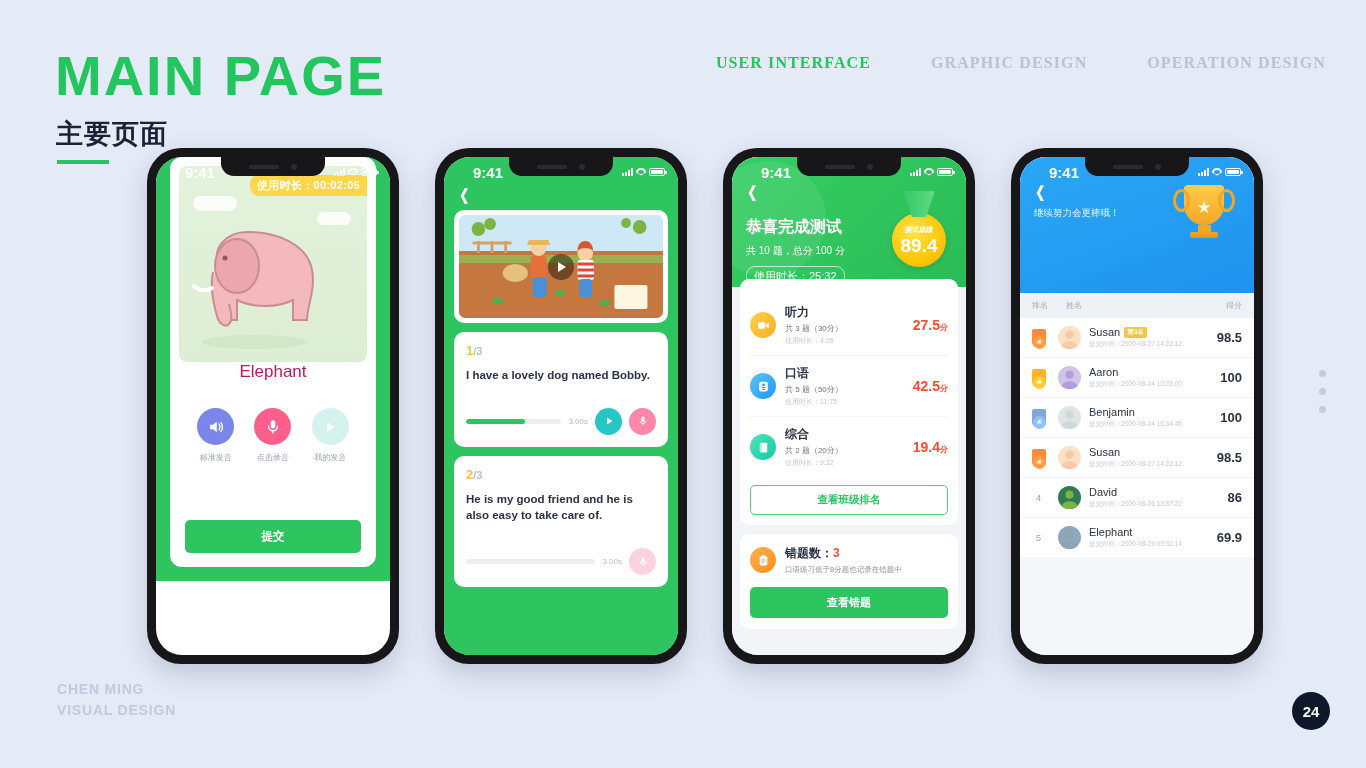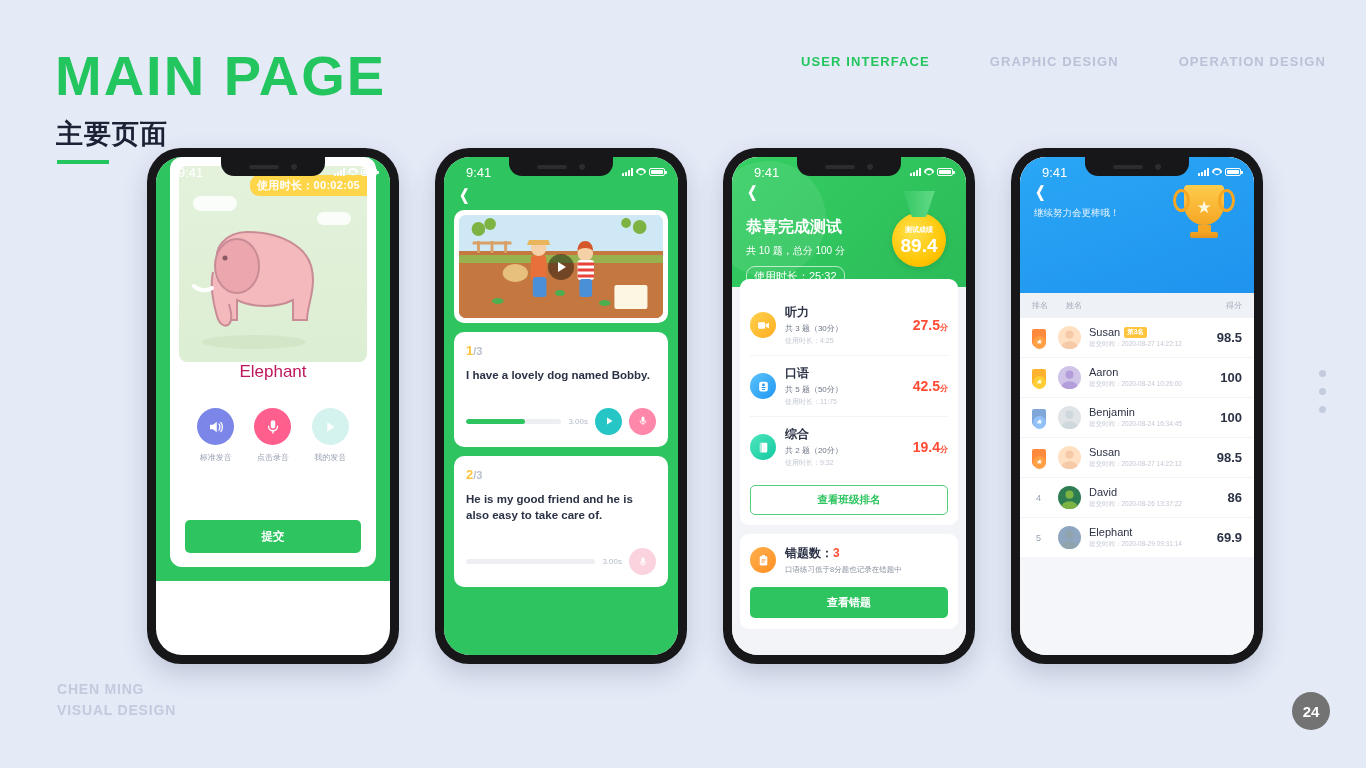--- a/index.html
+++ b/index.html
@@ -21,34 +21,35 @@
     font-size: 27px; font-weight: bold; color: #1c2236;
     letter-spacing: 1px;
   }
   .title-rule {
     position: absolute; left: 57px; top: 160px;
     width: 52px; height: 4px; background: #22c55e;
   }
 
   .topnav { position: absolute; top: 54px; right: 40px; display: flex; gap: 60px; }
   .topnav .nav-item {
-    font-size: 13px; font-weight: bold; letter-spacing: 1.1px;
+    font-size: 16px; font-weight: bold; letter-spacing: 1.1px;
     color: #b9c2d6;
+    font-family: Liberation Serif, serif;
   }
   .topnav .nav-item.active { color: #22c55e; }
 
   .footer-credit {
     position: absolute; left: 57px; bottom: 46px;
     font-size: 14px; font-weight: bold; line-height: 1.55;
     color: #c2cade; letter-spacing: 0.8px;
   }
   .page-badge {
     position: absolute; right: 36px; bottom: 38px;
     width: 38px; height: 38px; border-radius: 50%;
-    background: #737373; color: #fff;
+    background: #0f172a; color: #fff;
     display: flex; align-items: center; justify-content: center;
     font-size: 15px; font-weight: bold;
   }
   .dots { position: absolute; right: 40px; top: 370px; display: flex; flex-direction: column; gap: 11px; }
   .dots i { width: 7px; height: 7px; border-radius: 50%; background: #c3cbdf; display: block; }
 
   
   .phone {
     position: absolute; top: 148px;
     width: 252px; height: 516px;
@@ -62,23 +63,23 @@
   .notch {
     position: absolute; left: 50%; transform: translateX(-50%); top: 0;
     width: 104px; height: 19px; background: #17171a;
     border-radius: 0 0 13px 13px; z-index: 40;
     display: flex; align-items: center; justify-content: center; gap: 12px;
   }
   .notch .spk { width: 30px; height: 4px; border-radius: 3px; background: #2b2b30; }
   .notch .cam { width: 6px; height: 6px; border-radius: 50%; background: #2b2b30; }
 
   .statusbar {
-    position: absolute; top: 0; left: 9px; right: 0; height: 26px; z-index: 30;
+    position: absolute; top: 0; left: 16px; right: 0; height: 26px; z-index: 30;
     display: flex; align-items: center; justify-content: space-between;
-    padding: 4px 13px 0; font-size: 13px; font-weight: normal; color: #fff;
+    padding: 4px 13px 0; font-size: 15px; font-weight: bold; color: #fff;
   }
   .statusbar .right { display: flex; align-items: center; gap: 3px; }
   .bars { display: flex; align-items: flex-end; gap: 1px; height: 8px; }
   .bars i { width: 2px; background: #fff; display: block; border-radius: .5px; }
   .bars i:nth-child(1){height:3px}.bars i:nth-child(2){height:4.5px}
   .bars i:nth-child(3){height:6px}.bars i:nth-child(4){height:8px}
   .wifi { width: 10px; height: 8px; position: relative; }
   .wifi::before{content:"";position:absolute;inset:0;border:2px solid #fff;border-radius:50%;
     clip-path: polygon(0 0,100% 0,100% 55%,50% 95%,0 55%);}
   .batt { width: 16px; height: 8px; border: 1px solid #fff; border-radius: 2px; position: relative; padding: 1px; }

